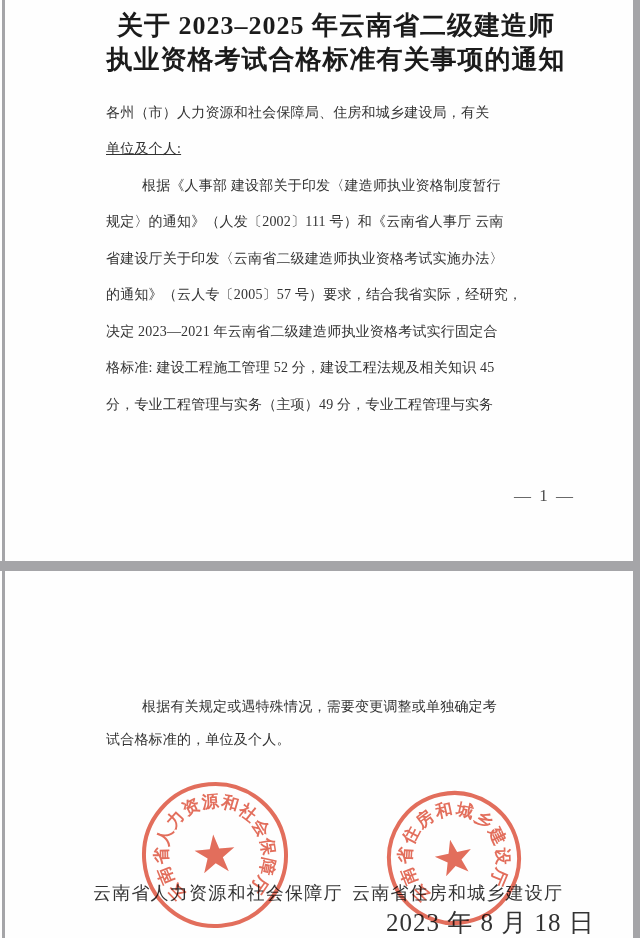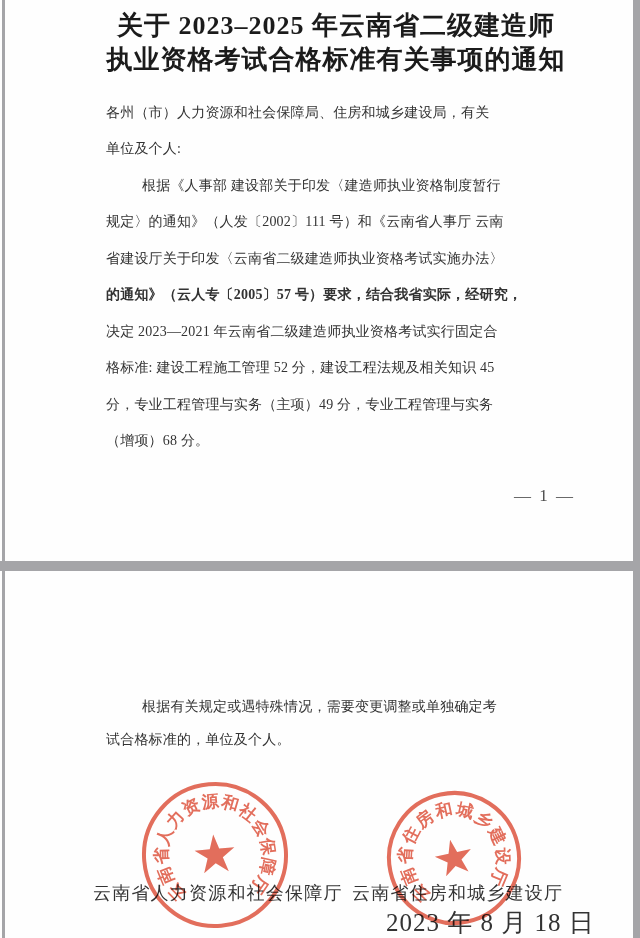--- a/index.html
+++ b/index.html
@@ -61,29 +61,28 @@
 </head>
 <body>
 
 <div class="canvas">
 
   <div class="page" style="top:0;height:561px;">
     <div class="title" style="top:10px;">关于 2023–2025 年云南省二级建造师</div>
     <div class="title" style="top:44px;">执业资格考试合格标准有关事项的通知</div>
 
     <div class="bline" style="top:102px;left:90px;">各州（市）人力资源和社会保障局、住房和城乡建设局，有关</div>
-    <div class="bline" style="top:138px;left:90px;">单位及个人:</div>
+    <div class="bline" style="top:138px;left:90px;text-decoration:underline;">单位及个人:</div>
     <div class="bline" style="top:175px;left:126px;">根据《人事部 建设部关于印发〈建造师执业资格制度暂行</div>
     <div class="bline" style="top:211px;left:90px;">规定〉的通知》（人发〔2002〕111 号）和《云南省人事厅 云南</div>
     <div class="bline" style="top:248px;left:90px;">省建设厅关于印发〈云南省二级建造师执业资格考试实施办法〉</div>
-    <div class="bline" style="top:284px;left:90px;font-weight:bold;">的通知》（云人专〔2005〕57 号）要求，结合我省实际，经研究，</div>
+    <div class="bline" style="top:284px;left:90px;">的通知》（云人专〔2005〕57 号）要求，结合我省实际，经研究，</div>
     <div class="bline" style="top:321px;left:90px;">决定 2023—2021 年云南省二级建造师执业资格考试实行固定合</div>
     <div class="bline" style="top:357px;left:90px;">格标准: 建设工程施工管理 52 分，建设工程法规及相关知识 45</div>
     <div class="bline" style="top:394px;left:90px;">分，专业工程管理与实务（主项）49 分，专业工程管理与实务</div>
-    <div class="bline" style="top:430px;left:90px;">（增项）68 分。</div>
 
     <div class="pagenum">— 1 —</div>
   </div>
 
   <div class="page" style="top:571px;height:367px;padding-left:37px;">
     <div class="bline" style="position:absolute;top:125px;left:126px;">根据有关规定或遇特殊情况，需要变更调整或单独确定考</div>
     <div class="bline" style="position:absolute;top:158px;left:90px;">试合格标准的，单位及个人。</div>
   </div>
 
   <div class="signer" style="top:881px;left:93px;">云南省人力资源和社会保障厅</div>

